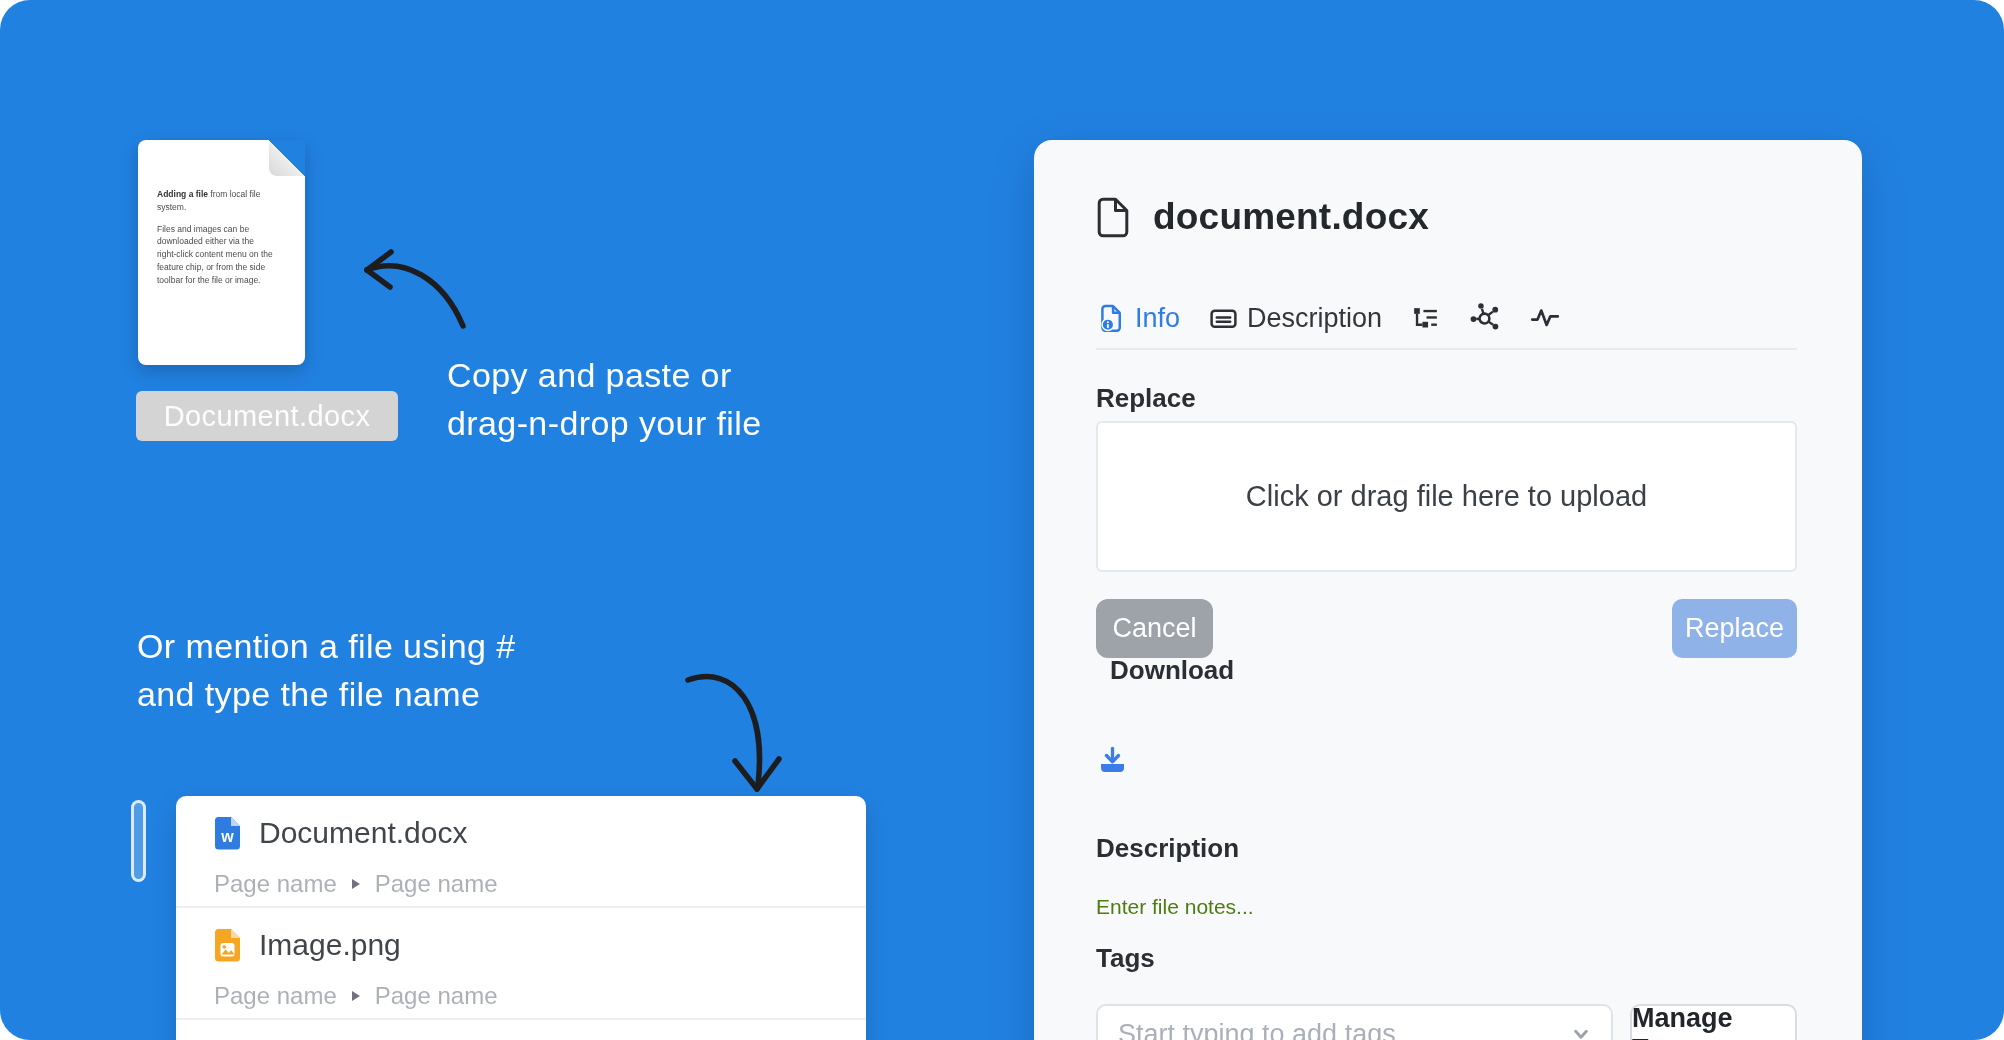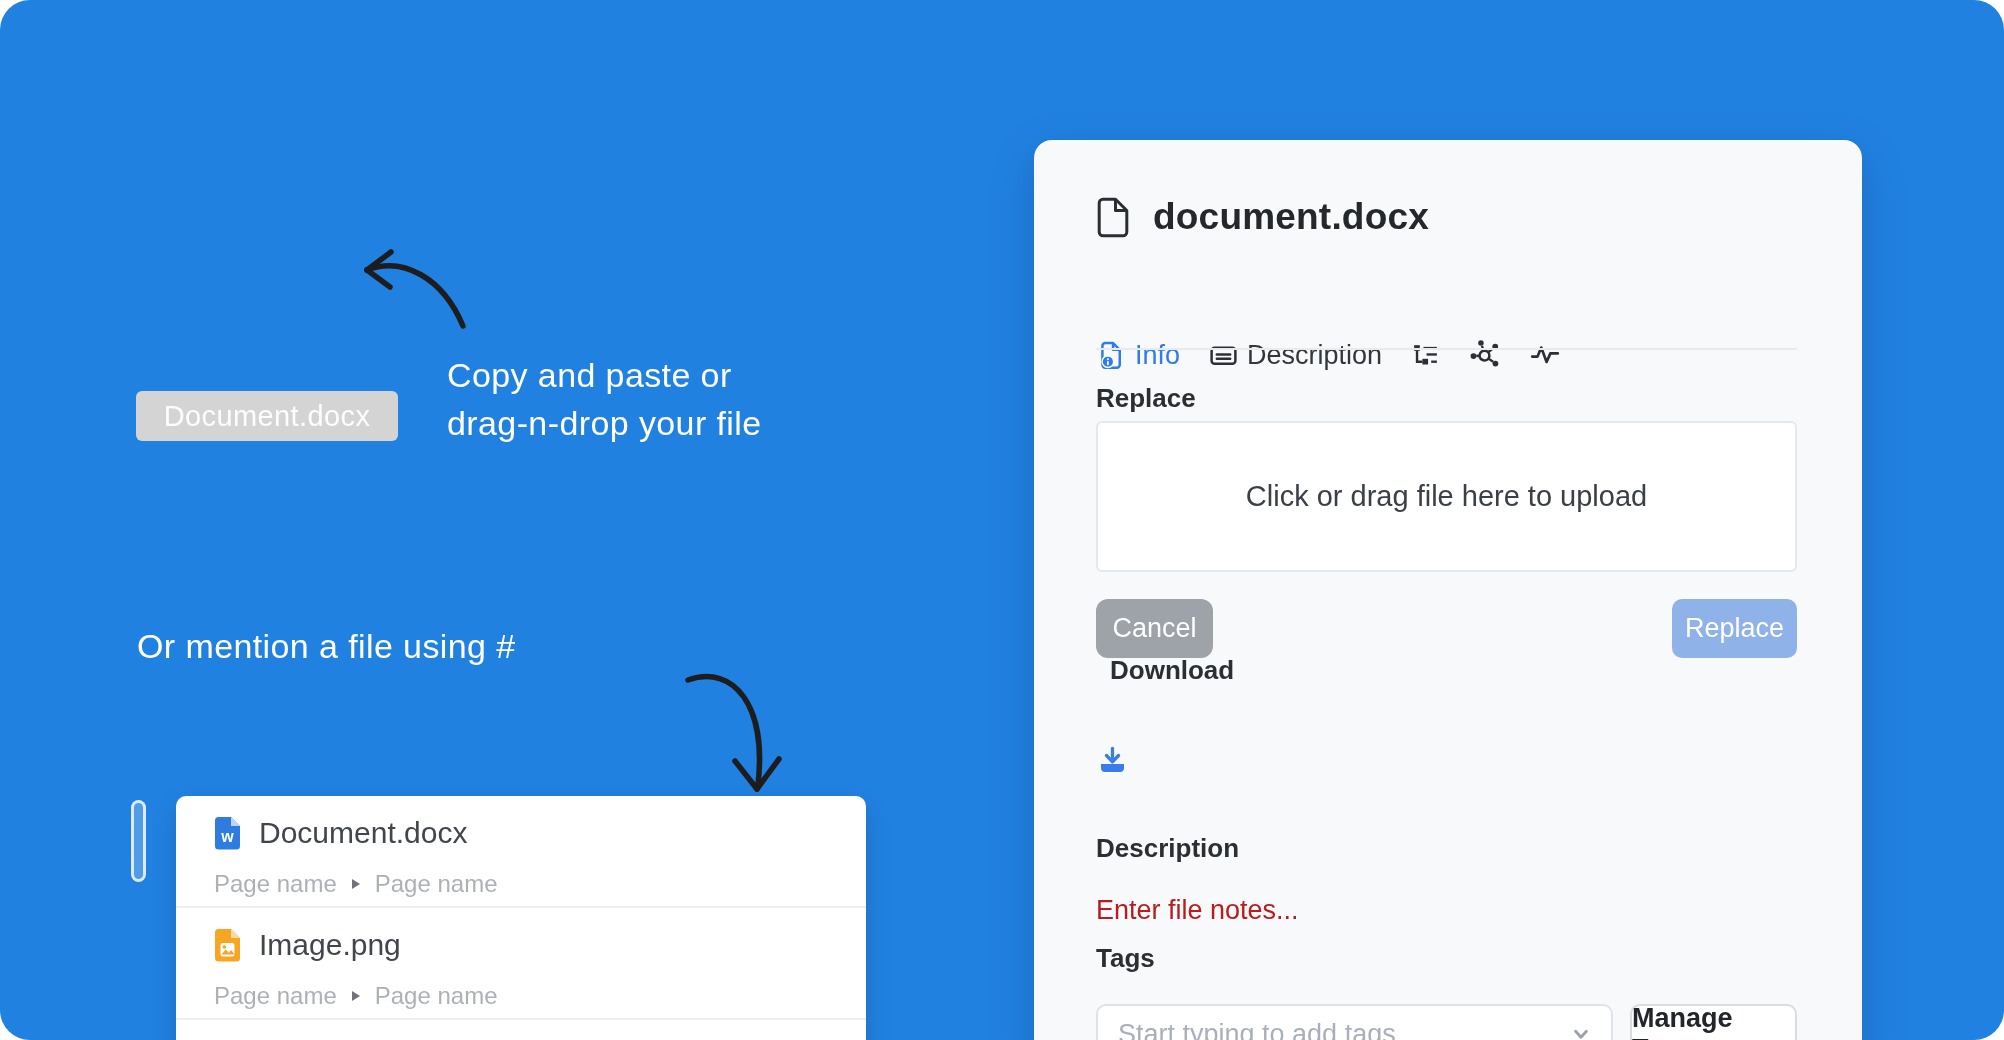--- a/index.html
+++ b/index.html
@@ -35,64 +35,72 @@
   .file-row-top{display:flex;align-items:center;gap:18px;}
   .file-name{font-size:30px;color:#41464c;}
   .file-crumbs{margin-top:20px;display:flex;align-items:center;gap:13px;font-size:24px;color:#acb1b7;}
 
   
   .panel{position:absolute;left:1034px;top:140px;width:828px;height:930px;background:#F8F9FA;border-radius:18px;
          box-shadow:0 14px 44px rgba(9,40,77,.22);}
   .p-abs{position:absolute;}
   .p-title-row{left:62px;top:56px;display:flex;align-items:center;gap:24px;}
   .p-title{font-size:37px;font-weight:800;color:#24282c;letter-spacing:.2px;}
-  .p-tabs{left:62px;top:158px;display:flex;align-items:center;gap:28px;height:40px;margin-top:37px;}
+  .p-tabs{left:62px;top:158px;display:flex;align-items:center;gap:28px;height:40px;}
   .tab{display:flex;align-items:center;gap:8px;cursor:pointer;}
   .tab-label{font-size:27px;font-weight:500;color:#33373c;}
   .tab-label.active{color:#2F7BE8;}
   .p-divider{left:62px;top:208px;width:701px;height:2px;background:#e8eaed;}
   .p-h{font-size:26px;font-weight:700;color:#2b2f34;}
   .h-replace{left:62px;top:243px;}
   .dropzone{left:62px;top:281px;width:701px;height:151px;background:#ffffff;border:2px solid #e4e9f0;border-radius:6px;
          box-sizing:border-box;display:flex;align-items:center;justify-content:center;cursor:pointer;}
   .dropzone-text{font-size:29px;color:#3b4046;}
   .btn{border-radius:10px;display:flex;align-items:center;justify-content:center;font-size:27px;cursor:pointer;box-sizing:border-box;}
   .btn-cancel{left:62px;top:459px;width:117px;height:59px;background:#9EA3A9;color:#ffffff;border-radius:12px;}
   .btn-replace{left:638px;top:459px;width:125px;height:59px;background:#8FB2E8;color:#ffffff;}
   .h-download{left:62px;top:515px;margin-left:14px;}
   .dl-icon{left:63px;top:605px;cursor:pointer;}
   .h-description{left:62px;top:693px;}
-  .desc-placeholder{left:62px;top:755px;font-size:27px;color:#b91c1c;cursor:text;text-align:center;}
+  .desc-placeholder{left:62px;top:755px;font-size:21px;color:#4d7c0f;cursor:text;text-align:center;}
   .h-tags{left:62px;top:803px;}
   .tags-input{left:62px;top:864px;width:517px;height:60px;background:#ffffff;border:2px solid #dfe3e8;border-radius:10px;
          box-sizing:border-box;display:flex;align-items:center;justify-content:space-between;padding:0 16px 0 20px;cursor:text;}
   .tags-placeholder{font-size:27px;color:#a9b0b9;}
   .btn-manage{left:596px;top:864px;width:167px;height:60px;background:#ffffff;border:2px solid #d9dce1;color:#22262b;font-weight:700;}
 </style>
 </head>
 <body>
 
 <div class="canvas">
 
+  <div class="paper">
+    <div class="fold"></div>
+    <div class="paper-text">
+      <p><b>Adding a file</b><span> from local file system.</span></p>
+      <p>Files and images can be downloaded either via the right-click content menu on the feature chip, or from the side toolbar for the file or image.</p>
+    </div>
+  </div>
 
   <div class="doc-label">Document.docx</div>
 
   <svg class="arrow" style="left:355px;top:238px;" width="120" height="100" viewBox="0 0 120 100">
     <path d="M12 32 C48 18 88 40 108 88"></path>
     <path d="M12 32 L36 14"></path>
     <path d="M12 32 L35 49"></path>
   </svg>
 
   <div class="callout callout-copy">
     <div>Copy and paste or</div>
     <div>drag-n-drop your file</div>
   </div>
 
   <div class="callout callout-mention">
     <div>Or mention a file using #</div>
+    <div>and type the file name</div>
   </div>
 
   <svg class="arrow" style="left:672px;top:658px;" width="120" height="145" viewBox="0 0 120 145">
     <path d="M16 22 C62 6 95 48 86 126"></path>
     <path d="M85 131 L63 103"></path>
     <path d="M85 131 L107 101"></path>
   </svg>
 
   <div class="pill-cursor"></div>
 

